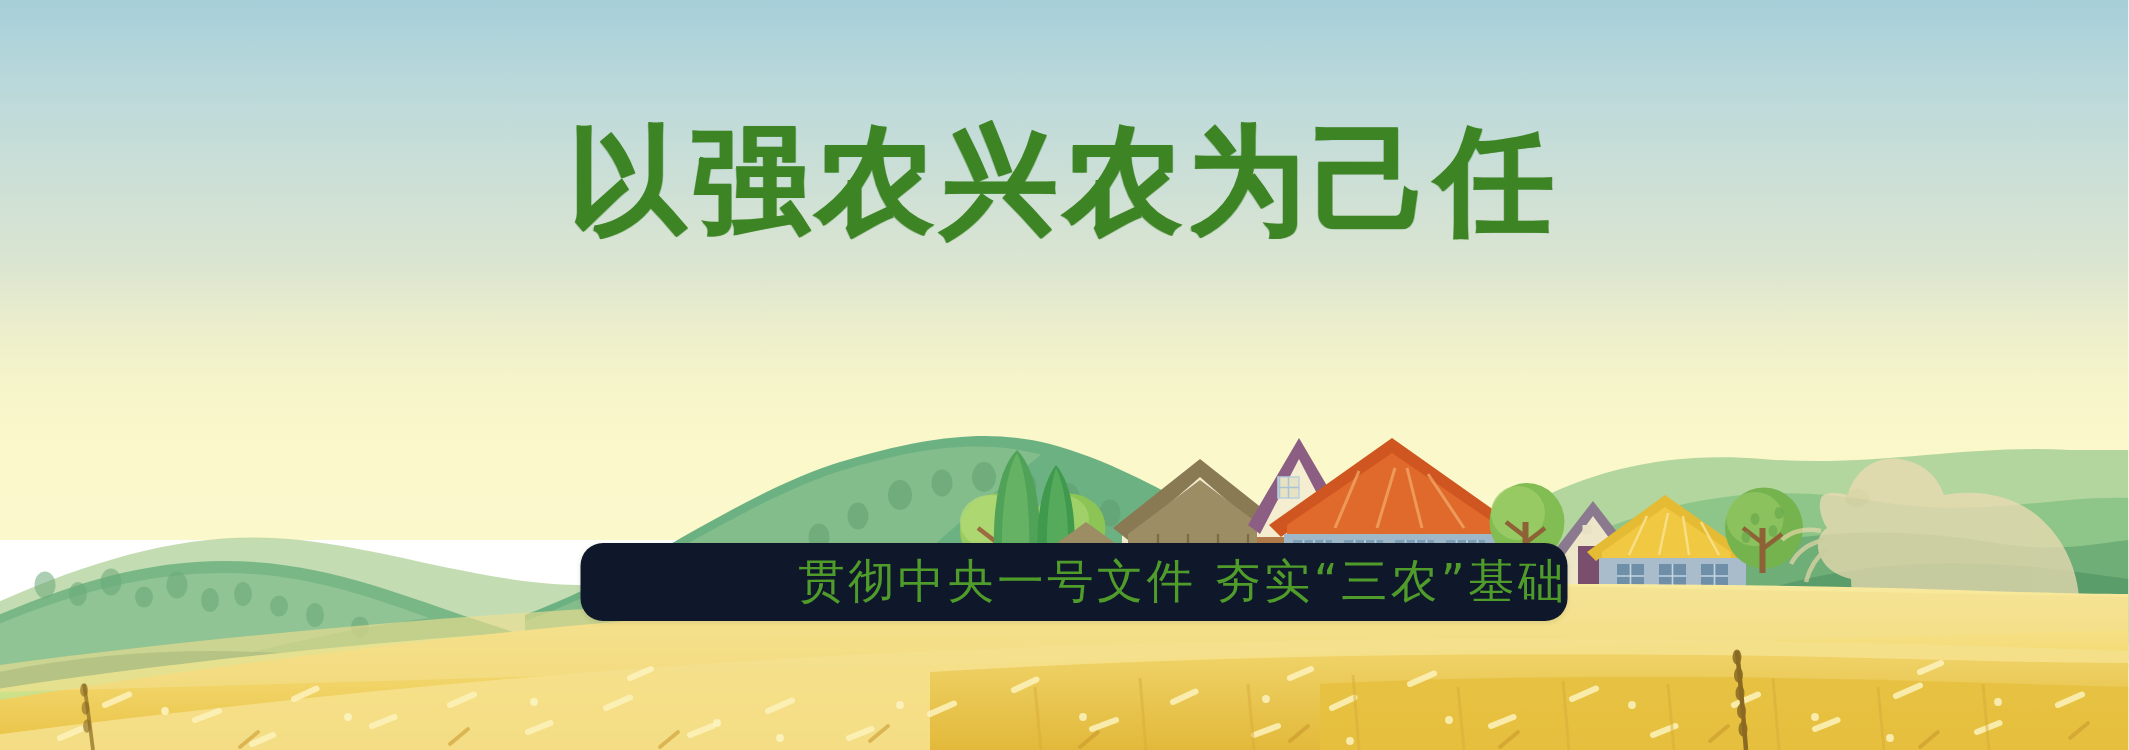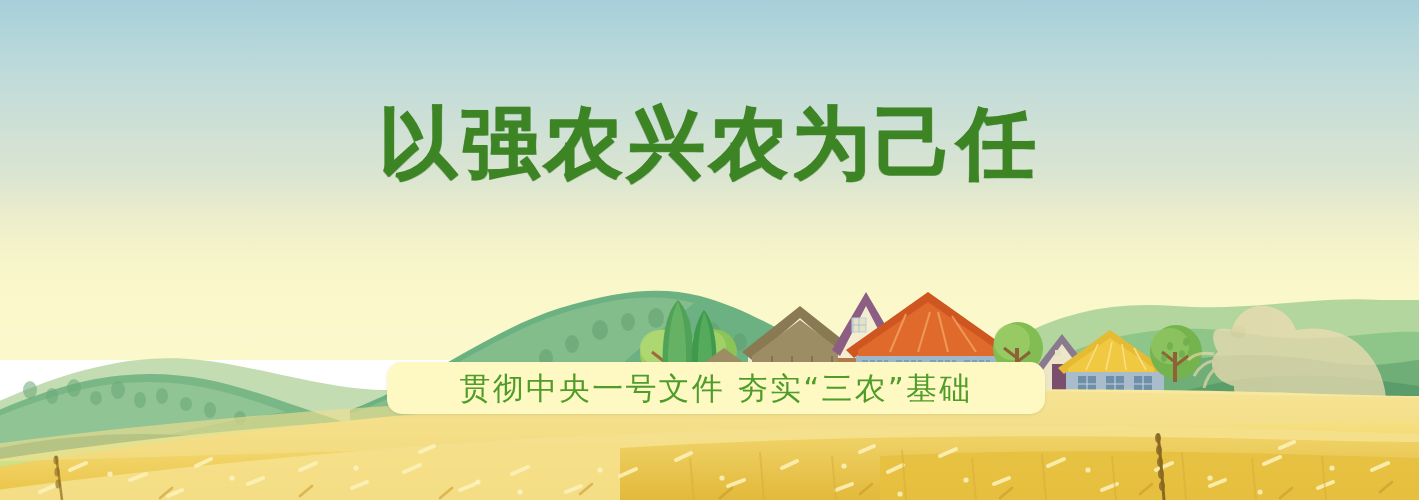--- a/index.html
+++ b/index.html
@@ -29,21 +29,21 @@
        #fbf7cb 100%);
   }
   .sky-haze {
     position:absolute; left:0; top:180px; width:1419px; height:180px;
     background:linear-gradient(to bottom, rgba(250,248,200,0) 0%, rgba(251,248,202,.85) 60%, #fbf8cb 100%);
   }
   svg.scene { position:absolute; left:0; top:0; width:1419px; height:500px; display:block; }
 
   
   .headline-wrap {
-    position:absolute; left:0; top:104px; width:1419px;
+    position:absolute; left:0; top:82px; width:1419px;
     text-align:center; z-index:40;
   }
   .headline {
     font-family:"DejaVu Serif", serif;
     font-weight:bold;
     color:#3d8425;
     letter-spacing:.06em;
     line-height:1.0;
     text-shadow:
       0 0 1px rgba(61,132,37,.55),
@@ -51,24 +51,24 @@
       -1px 1px 0 rgba(45,110,25,.30);
     -webkit-text-stroke:1.2px #3d8425;
   }
   .headline.l1 { font-size:78px; }
   .headline.l2 { font-size:78px; margin-top:24px; }
 
   .subtitle-pill {
     position:absolute;
     left:387px; top:362px;
     width:658px; height:52px;
-    background:#fef9c3;
+    background:#0f172a;
     border-radius:15px;
     box-shadow:0 1px 3px rgba(120,130,80,.18);
-    display:flex; align-items:center; justify-content:center;
+    display:flex; align-items:center; justify-content:flex-end;
     z-index:45;
   }
   .subtitle-text {
     font-family:"DejaVu Sans", sans-serif;
     font-size:31px;
     color:#4f9c2b;
     letter-spacing:.07em;
     line-height:1;
     white-space:nowrap;
   }

